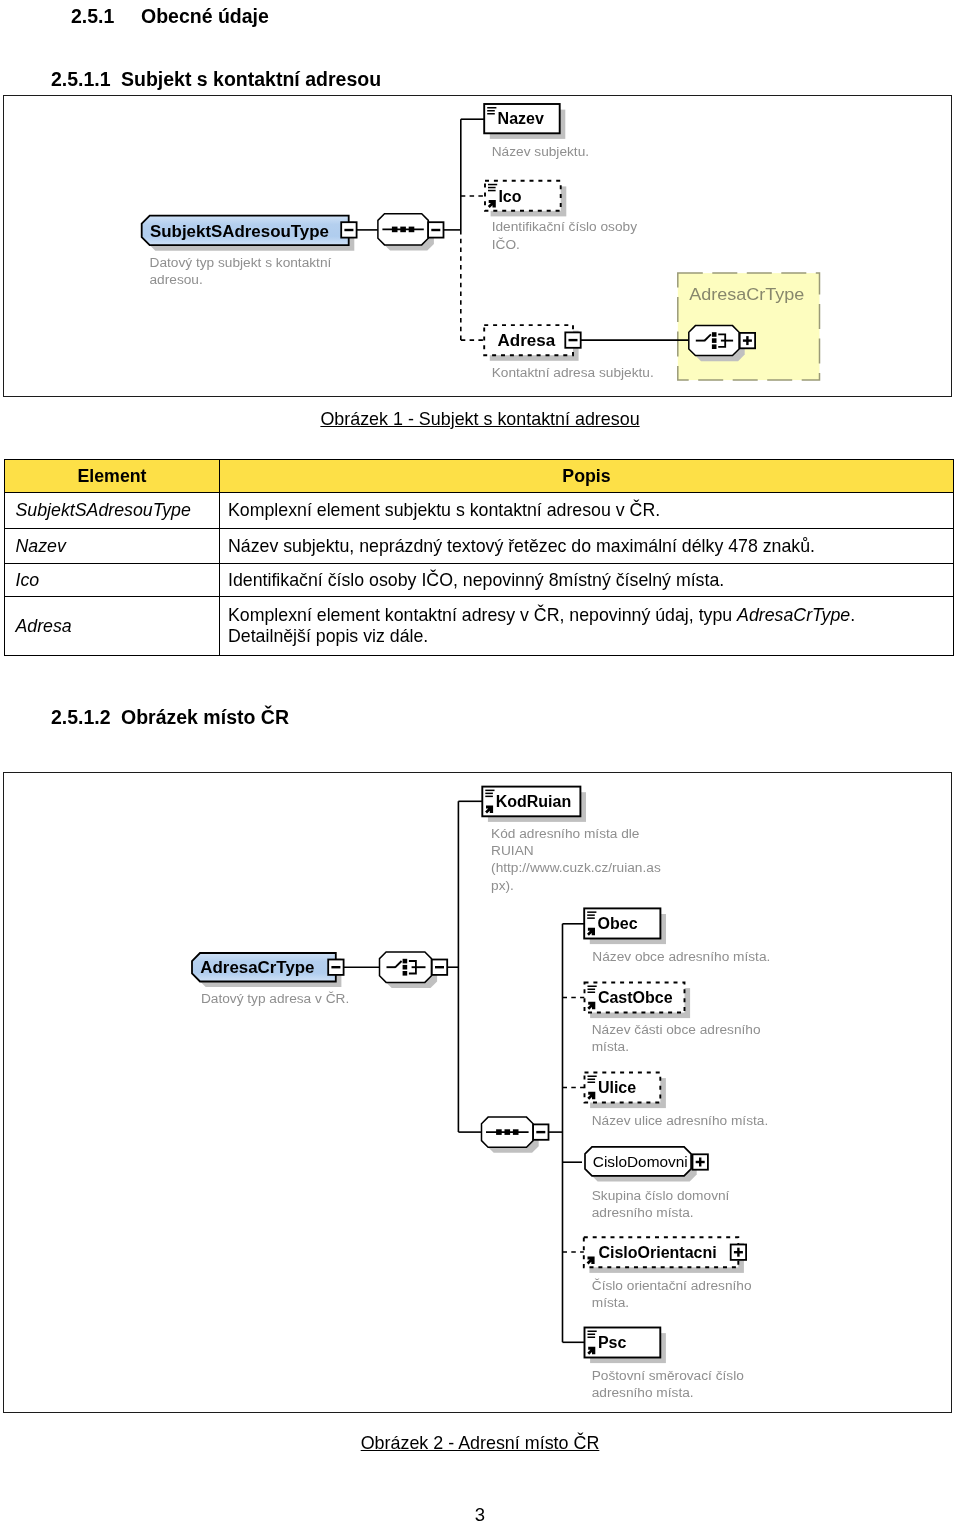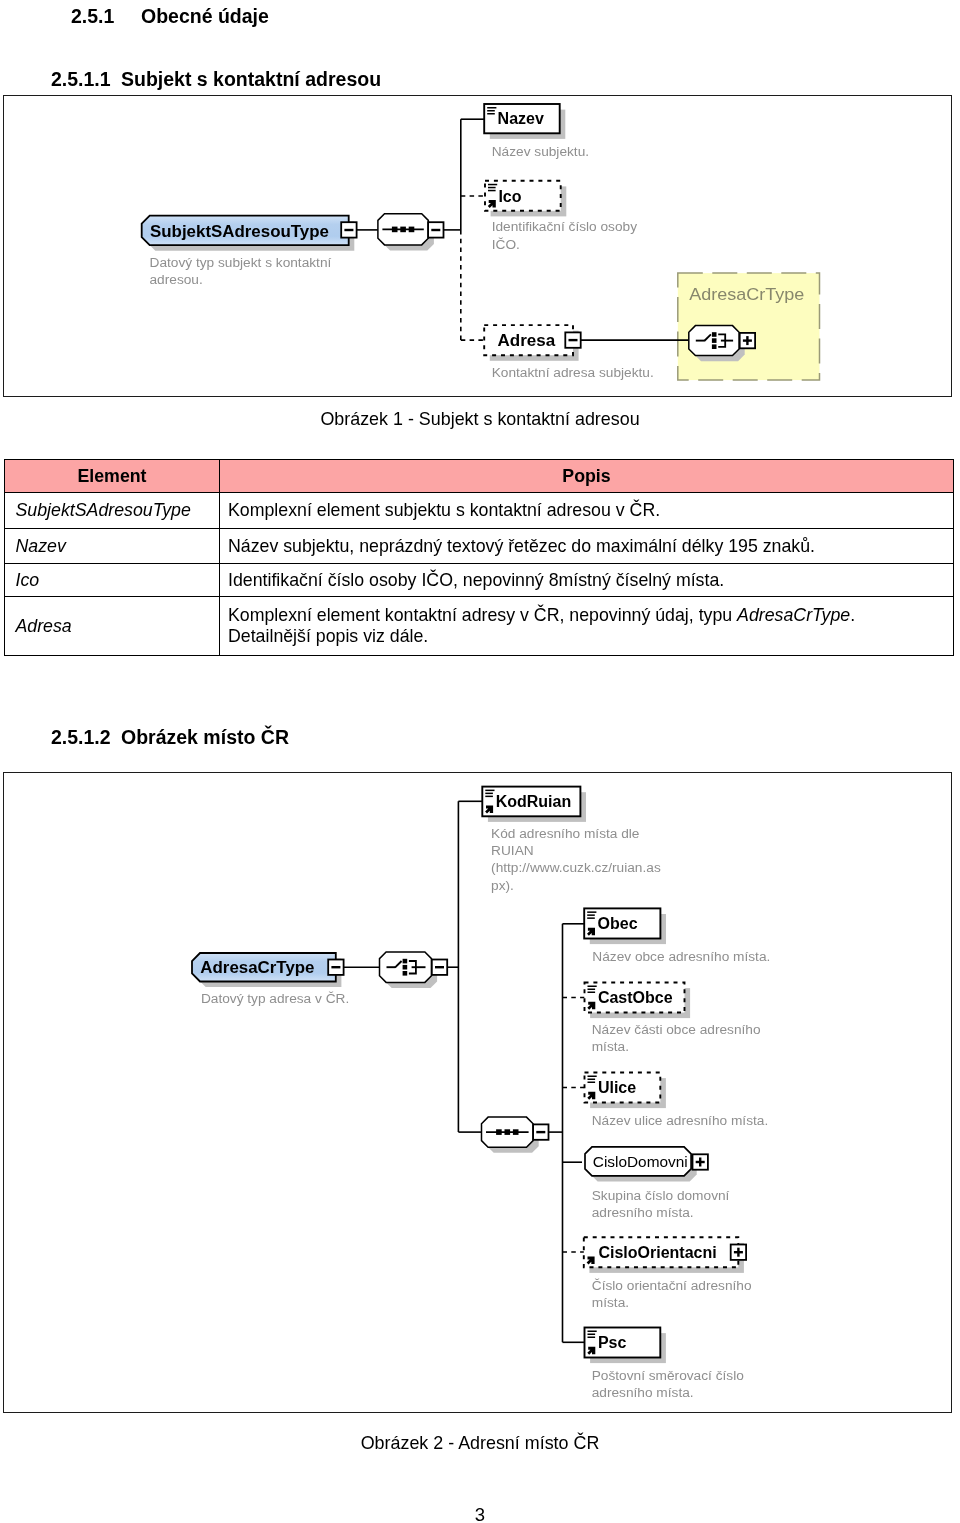--- a/index.html
+++ b/index.html
@@ -6,32 +6,32 @@
   html,body{margin:0;padding:0;background:#ffffff;}
   body{width:960px;height:1523px;font-family:"Liberation Sans",sans-serif;color:#000;position:relative;overflow:hidden;
        -webkit-font-smoothing:antialiased;}
   .hd{position:absolute;font-weight:bold;white-space:nowrap;}
   .hd .n{display:inline-block;}
   #h1{left:51px;top:5px;font-size:19.5px;}
   #h1 .n{width:70px;margin-left:20px;}
   #h2{left:51px;top:40px;font-size:19.5px;margin-top:28px;}
   #h2 .n{width:70px;}
   #h3{left:51px;top:706px;font-size:19.5px;}
-  #h3 .n{width:70px;margin-top:20px;}
+  #h3 .n{width:70px;}
   .frame{position:absolute;border:1.5px solid #1c1c1c;background:#fff;box-sizing:border-box;overflow:hidden;}
   #frame1{left:3px;top:95px;width:949px;height:302px;}
   #frame2{left:3px;top:772px;width:949px;height:641px;}
   .frame > svg{position:absolute;left:-1.5px;top:-1.5px;display:block;}
-  .cap{position:absolute;left:0;width:960px;text-align:center;font-size:15.5px;}
+  .cap{position:absolute;left:0;width:960px;text-align:center;font-size:15.5px;text-decoration:underline;}
   #cap1{top:408.5px;font-size:17.9px;}
   #cap2{top:1433px;font-size:17.9px;}
   #pgnum{position:absolute;left:0;width:960px;text-align:center;top:1504px;font-size:18.5px;}
   table.t{position:absolute;left:4px;top:459px;width:950px;border-collapse:collapse;table-layout:fixed;}
   table.t th,table.t td{border:1.6px solid #000;padding:0 9px;font-size:17.75px;}
-  table.t th{background:#fca5a5;font-weight:bold;text-align:center;height:32px;padding:0;}
+  table.t th{background:#fde047;font-weight:bold;text-align:center;height:32px;padding:0;}
   table.t .c1{width:214px;}
   table.t td.c1{font-style:italic;}
   table.t td.c2{}
   table.t tr.r0 td{height:35px;}
   table.t tr.r1 td{height:34px;}
   table.t tr.r2 td{height:32px;}
   table.t tr.r3 td{height:58px;}
   table.t td.c1{padding-left:10.5px;}
   table.t td.c2{padding-left:8px;padding-right:17px;}
   table.t .it{font-style:italic;}
@@ -141,21 +141,21 @@
 <th class="c2">Popis</th>
 </tr>
     </thead>
 <tbody>
 <tr class="r0">
         <td class="c1">SubjektSAdresouType</td>
         <td class="c2"><span>Komplexní element subjektu s kontaktní adresou v ČR.</span></td>
       </tr>
 <tr class="r1">
         <td class="c1">Nazev</td>
-        <td class="c2"><span>Název subjektu, neprázdný textový řetězec do maximální délky 195 znaků.</span></td>
+        <td class="c2"><span>Název subjektu, neprázdný textový řetězec do maximální délky 478 znaků.</span></td>
       </tr>
 <tr class="r2">
         <td class="c1">Ico</td>
         <td class="c2"><span>Identifikační číslo osoby IČO, nepovinný 8místný číselný místa.</span></td>
       </tr>
 <tr class="r3">
         <td class="c1">Adresa</td>
         <td class="c2"><span>Komplexní element kontaktní adresy v ČR, nepovinný údaj, typu </span><span class="it">AdresaCrType</span><span>. Detailnější popis viz dále.</span></td>
       </tr>
 </tbody>

